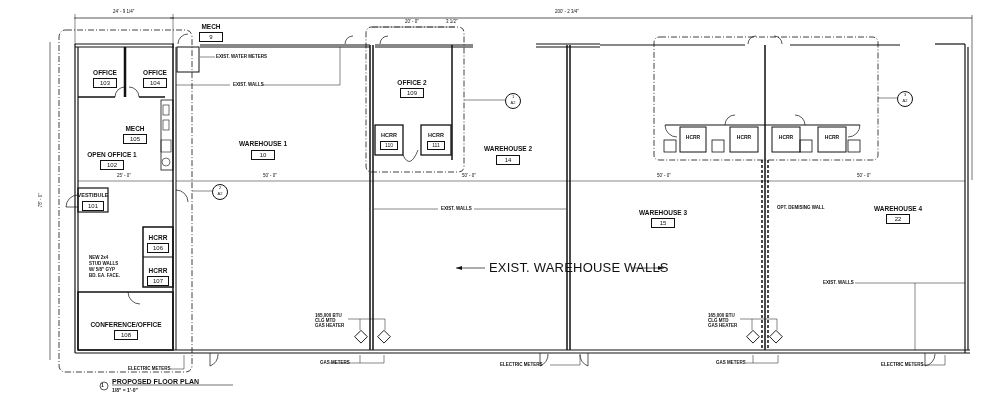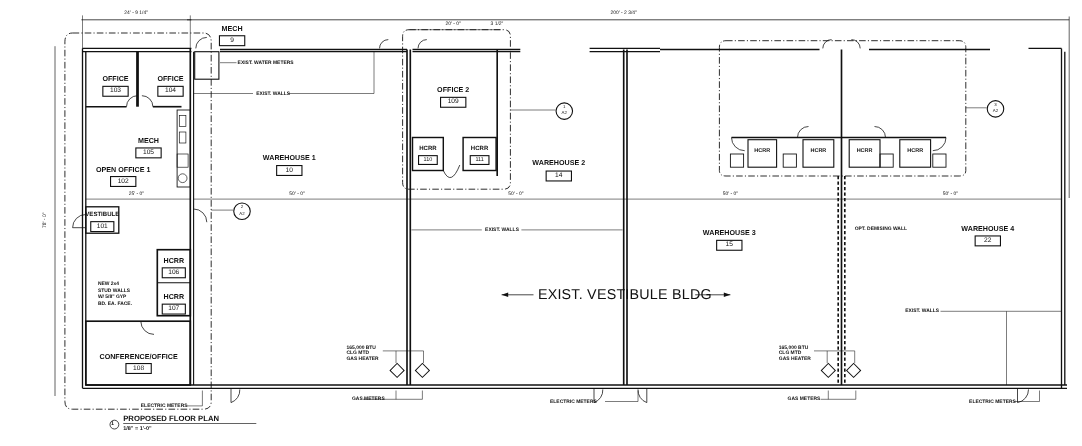--- a/index.html
+++ b/index.html
@@ -263,21 +263,21 @@
   <div>CLG MTD</div>
   <div>GAS HEATER</div>
 </div>
 
 <div class="lbl note" style="left:320px;top:361px;">GAS METERS</div>
 <div class="lbl note" style="left:716px;top:361px;">GAS METERS</div>
 <div class="lbl note" style="left:128px;top:367px;">ELECTRIC METERS</div>
 <div class="lbl note" style="left:500px;top:363px;">ELECTRIC METERS</div>
 <div class="lbl note" style="left:881px;top:363px;">ELECTRIC METERS</div>
 
-<div class="lbl big" style="left:489px;top:261px;">EXIST. VESTIBULE BLDG</div>
+<div class="lbl big" style="left:489px;top:261px;">EXIST. WAREHOUSE WALLS</div>
 
 <div class="bubble" style="left:505px;top:93px;">
   <div>1</div>
   <div>A2</div>
 </div>
 <div class="bubble" style="left:212px;top:184px;">
   <div>2</div>
   <div>A2</div>
 </div>
 <div class="bubble" style="left:897px;top:91px;">

